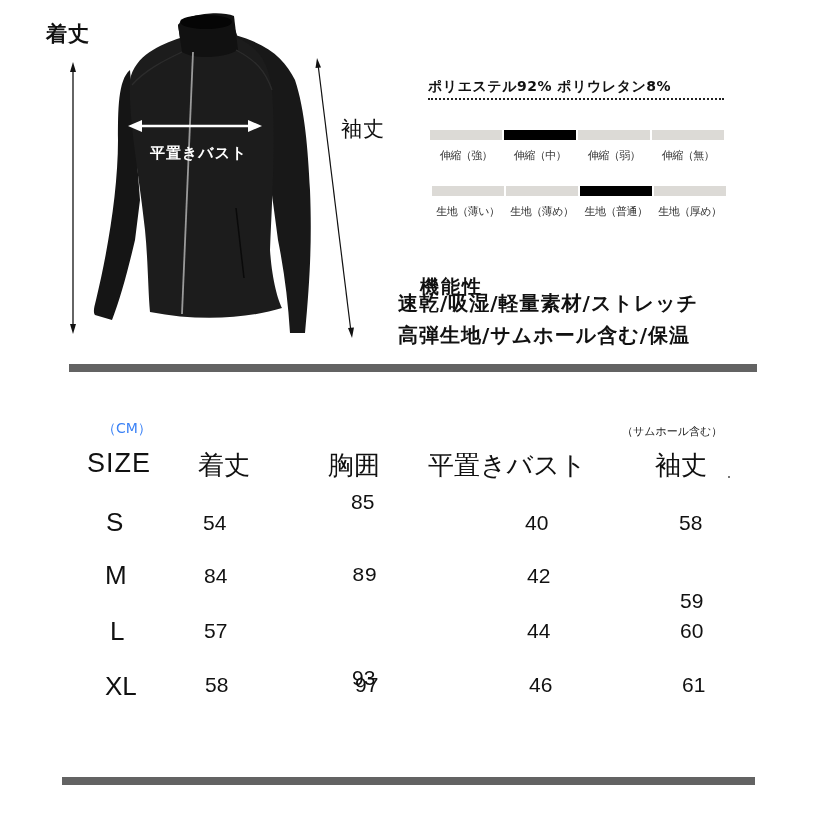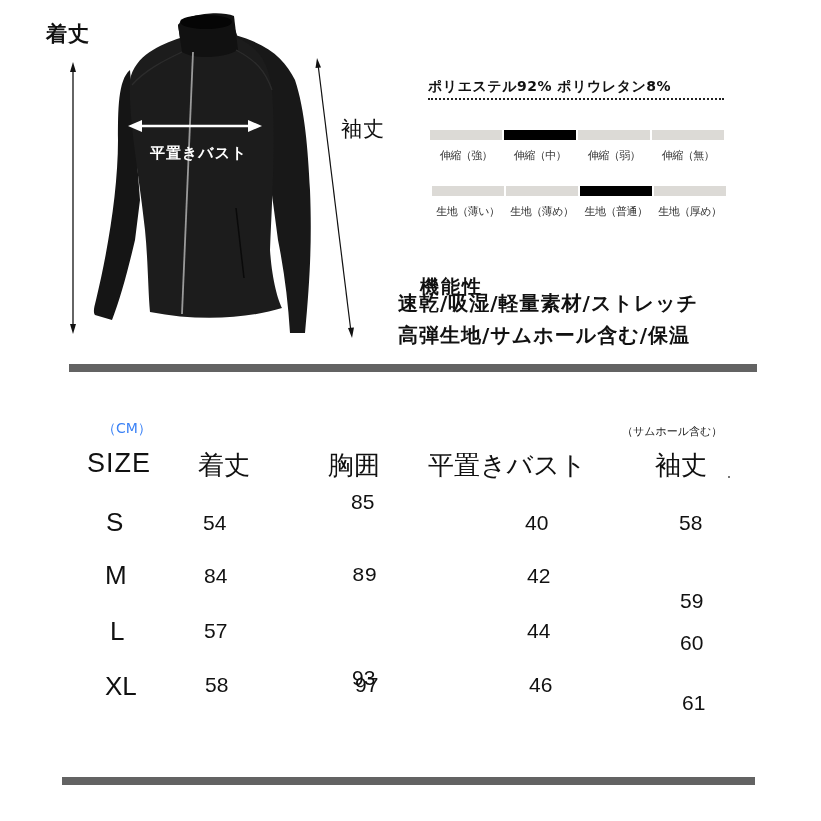--- a/index.html
+++ b/index.html
@@ -150,21 +150,21 @@
 <div class="abs size-cell" style="left:105px; top:560px;">M</div>
 <div class="abs cell" style="left:204px; top:564px;">84</div>
 <div class="abs cell" style="left:352px; top:564px;font-family:Liberation Mono, monospace;">89</div>
 <div class="abs cell" style="left:527px; top:564px;">42</div>
 <div class="abs cell" style="left:680px; top:564px;margin-top:25px;">59</div>
 
 <div class="abs size-cell" style="left:110px; top:616px;">L</div>
 <div class="abs cell" style="left:204px; top:619px;">57</div>
 <div class="abs cell" style="left:352px; top:633px;margin-top:33px;">93</div>
 <div class="abs cell" style="left:527px; top:619px;">44</div>
-<div class="abs cell" style="left:680px; top:619px;margin-top:12px;">60</div>
+<div class="abs cell" style="left:680px; top:619px;">60</div>
 
 <div class="abs size-cell" style="left:105px; top:671px;">XL</div>
 <div class="abs cell" style="left:205px; top:673px;">58</div>
 <div class="abs cell" style="left:355px; top:673px;text-align:right;">97</div>
 <div class="abs cell" style="left:529px; top:673px;">46</div>
-<div class="abs cell" style="left:682px; top:673px;margin-top:18px;">61</div>
+<div class="abs cell" style="left:682px; top:673px;">61</div>
 
 <div class="abs bar" style="left:62px; top:777px; width:693px; height:8px;"></div>
 
 </body></html>

